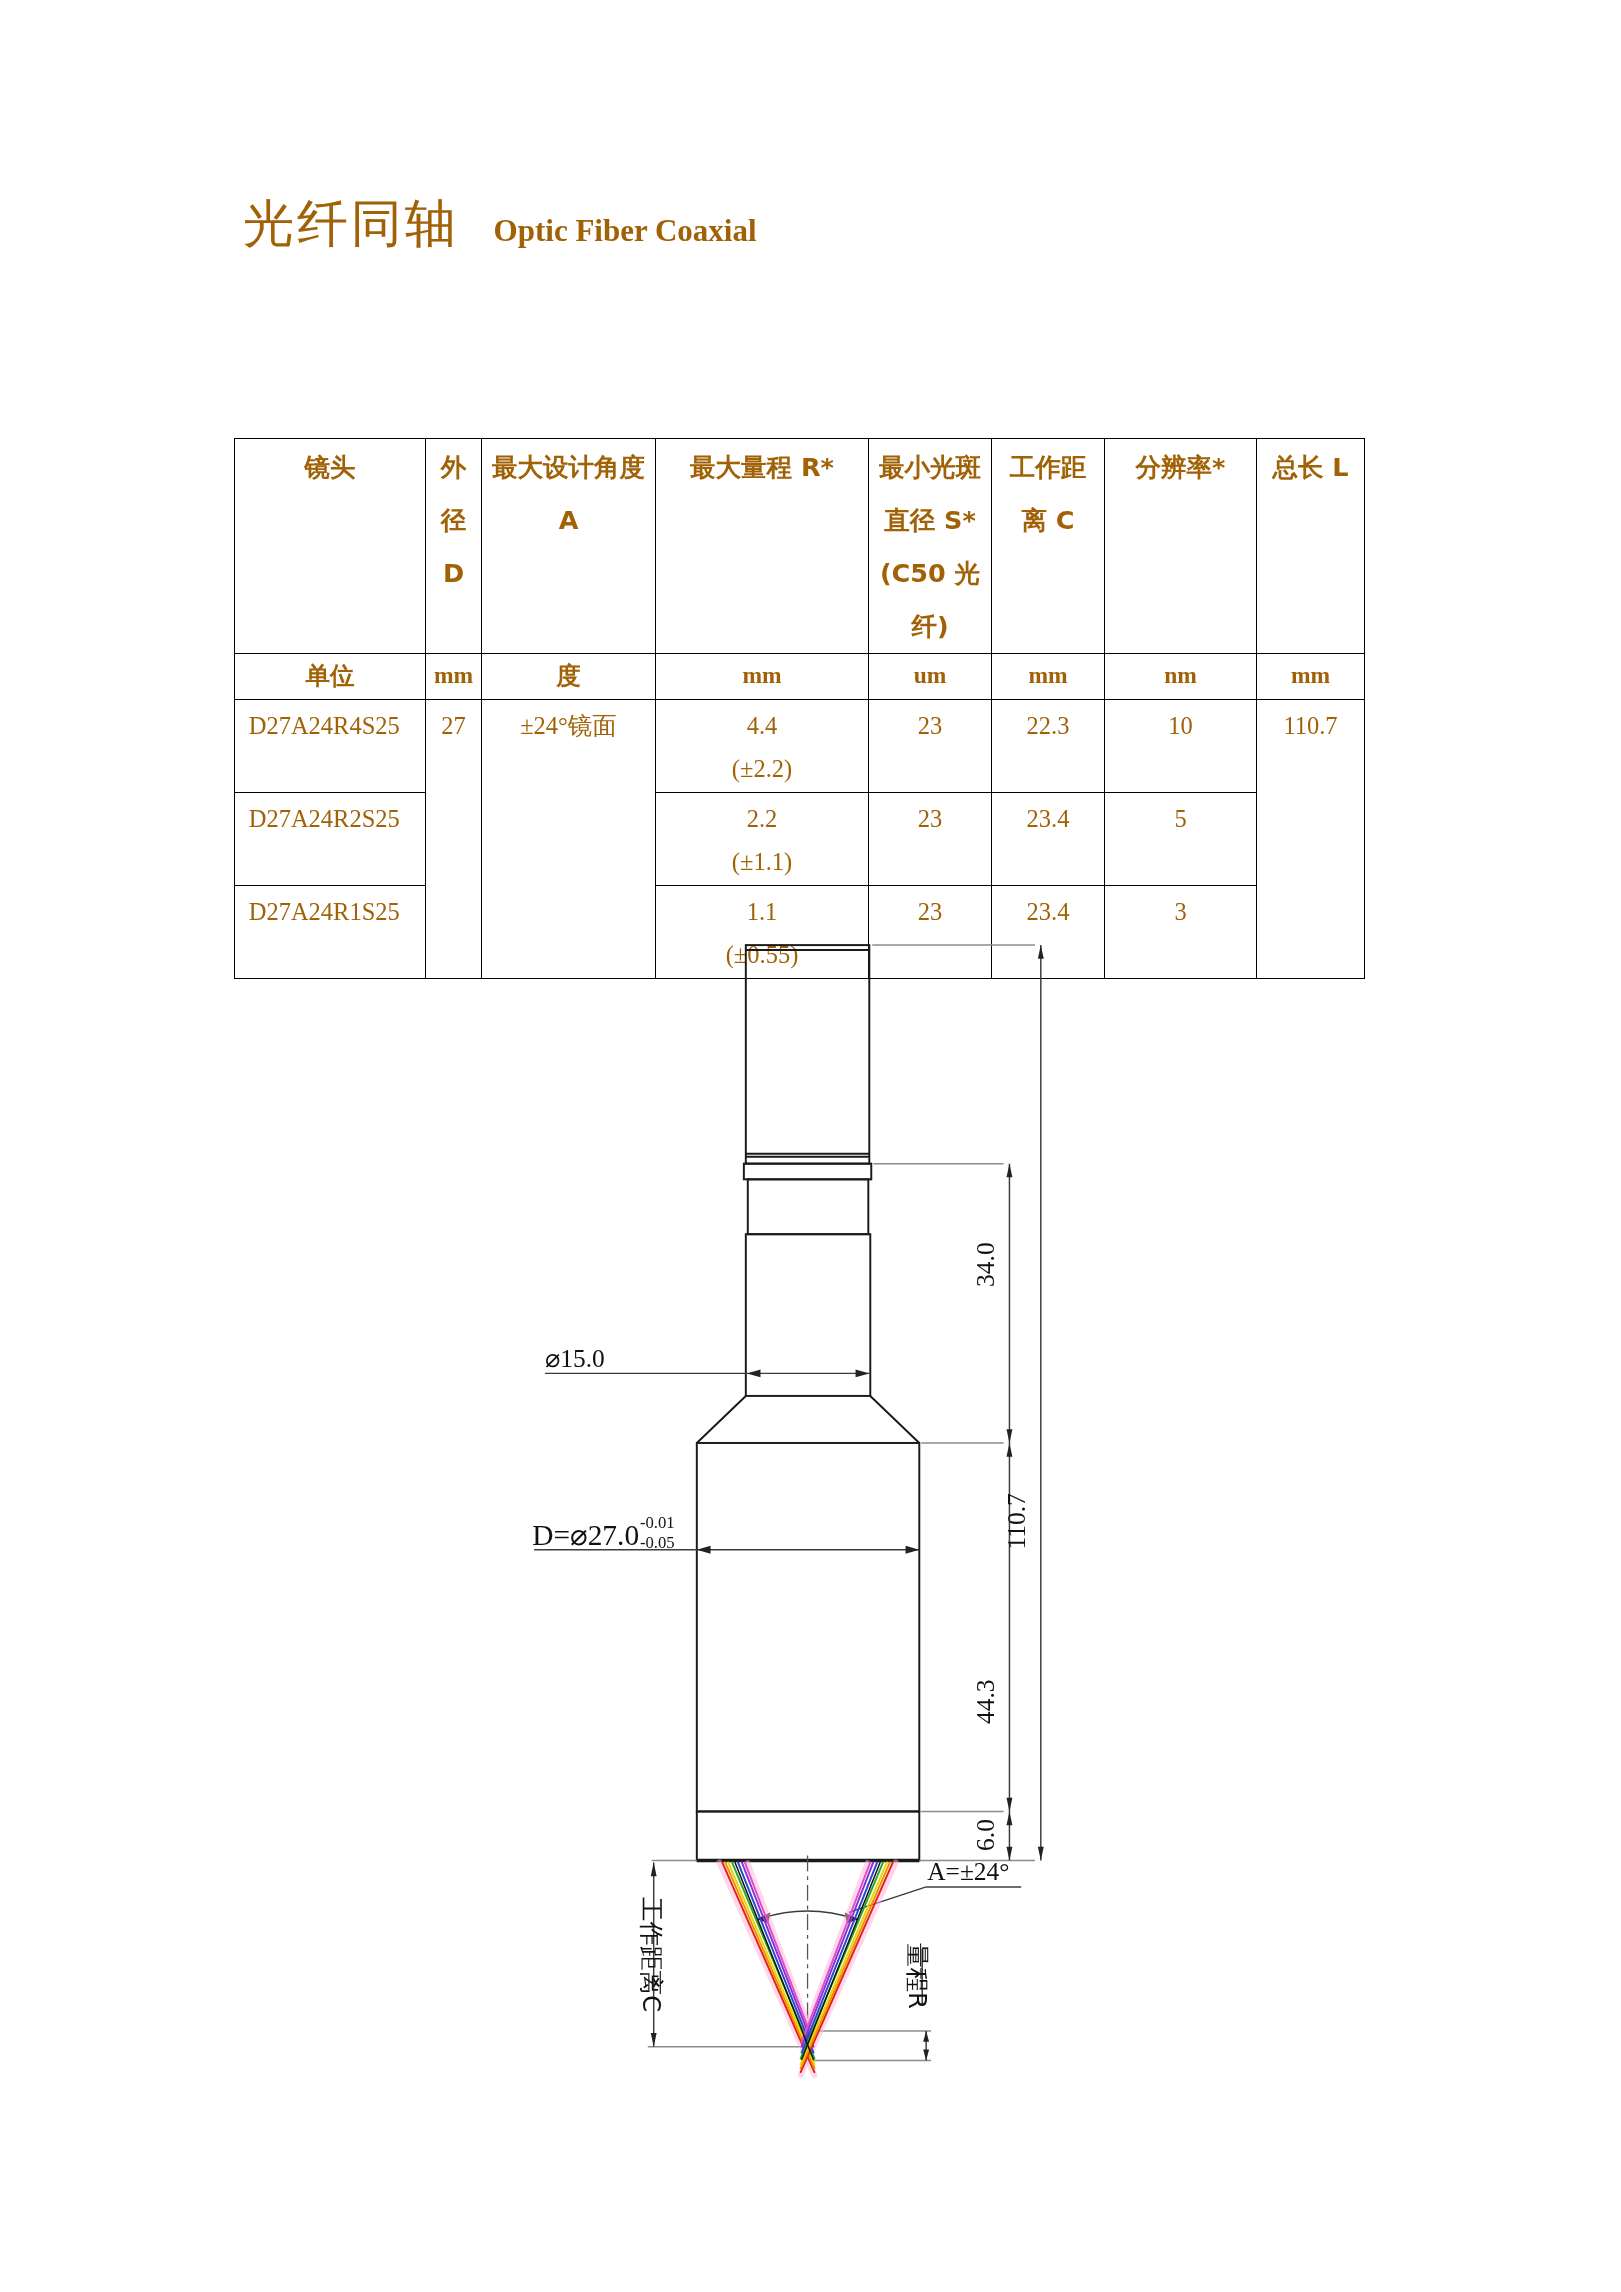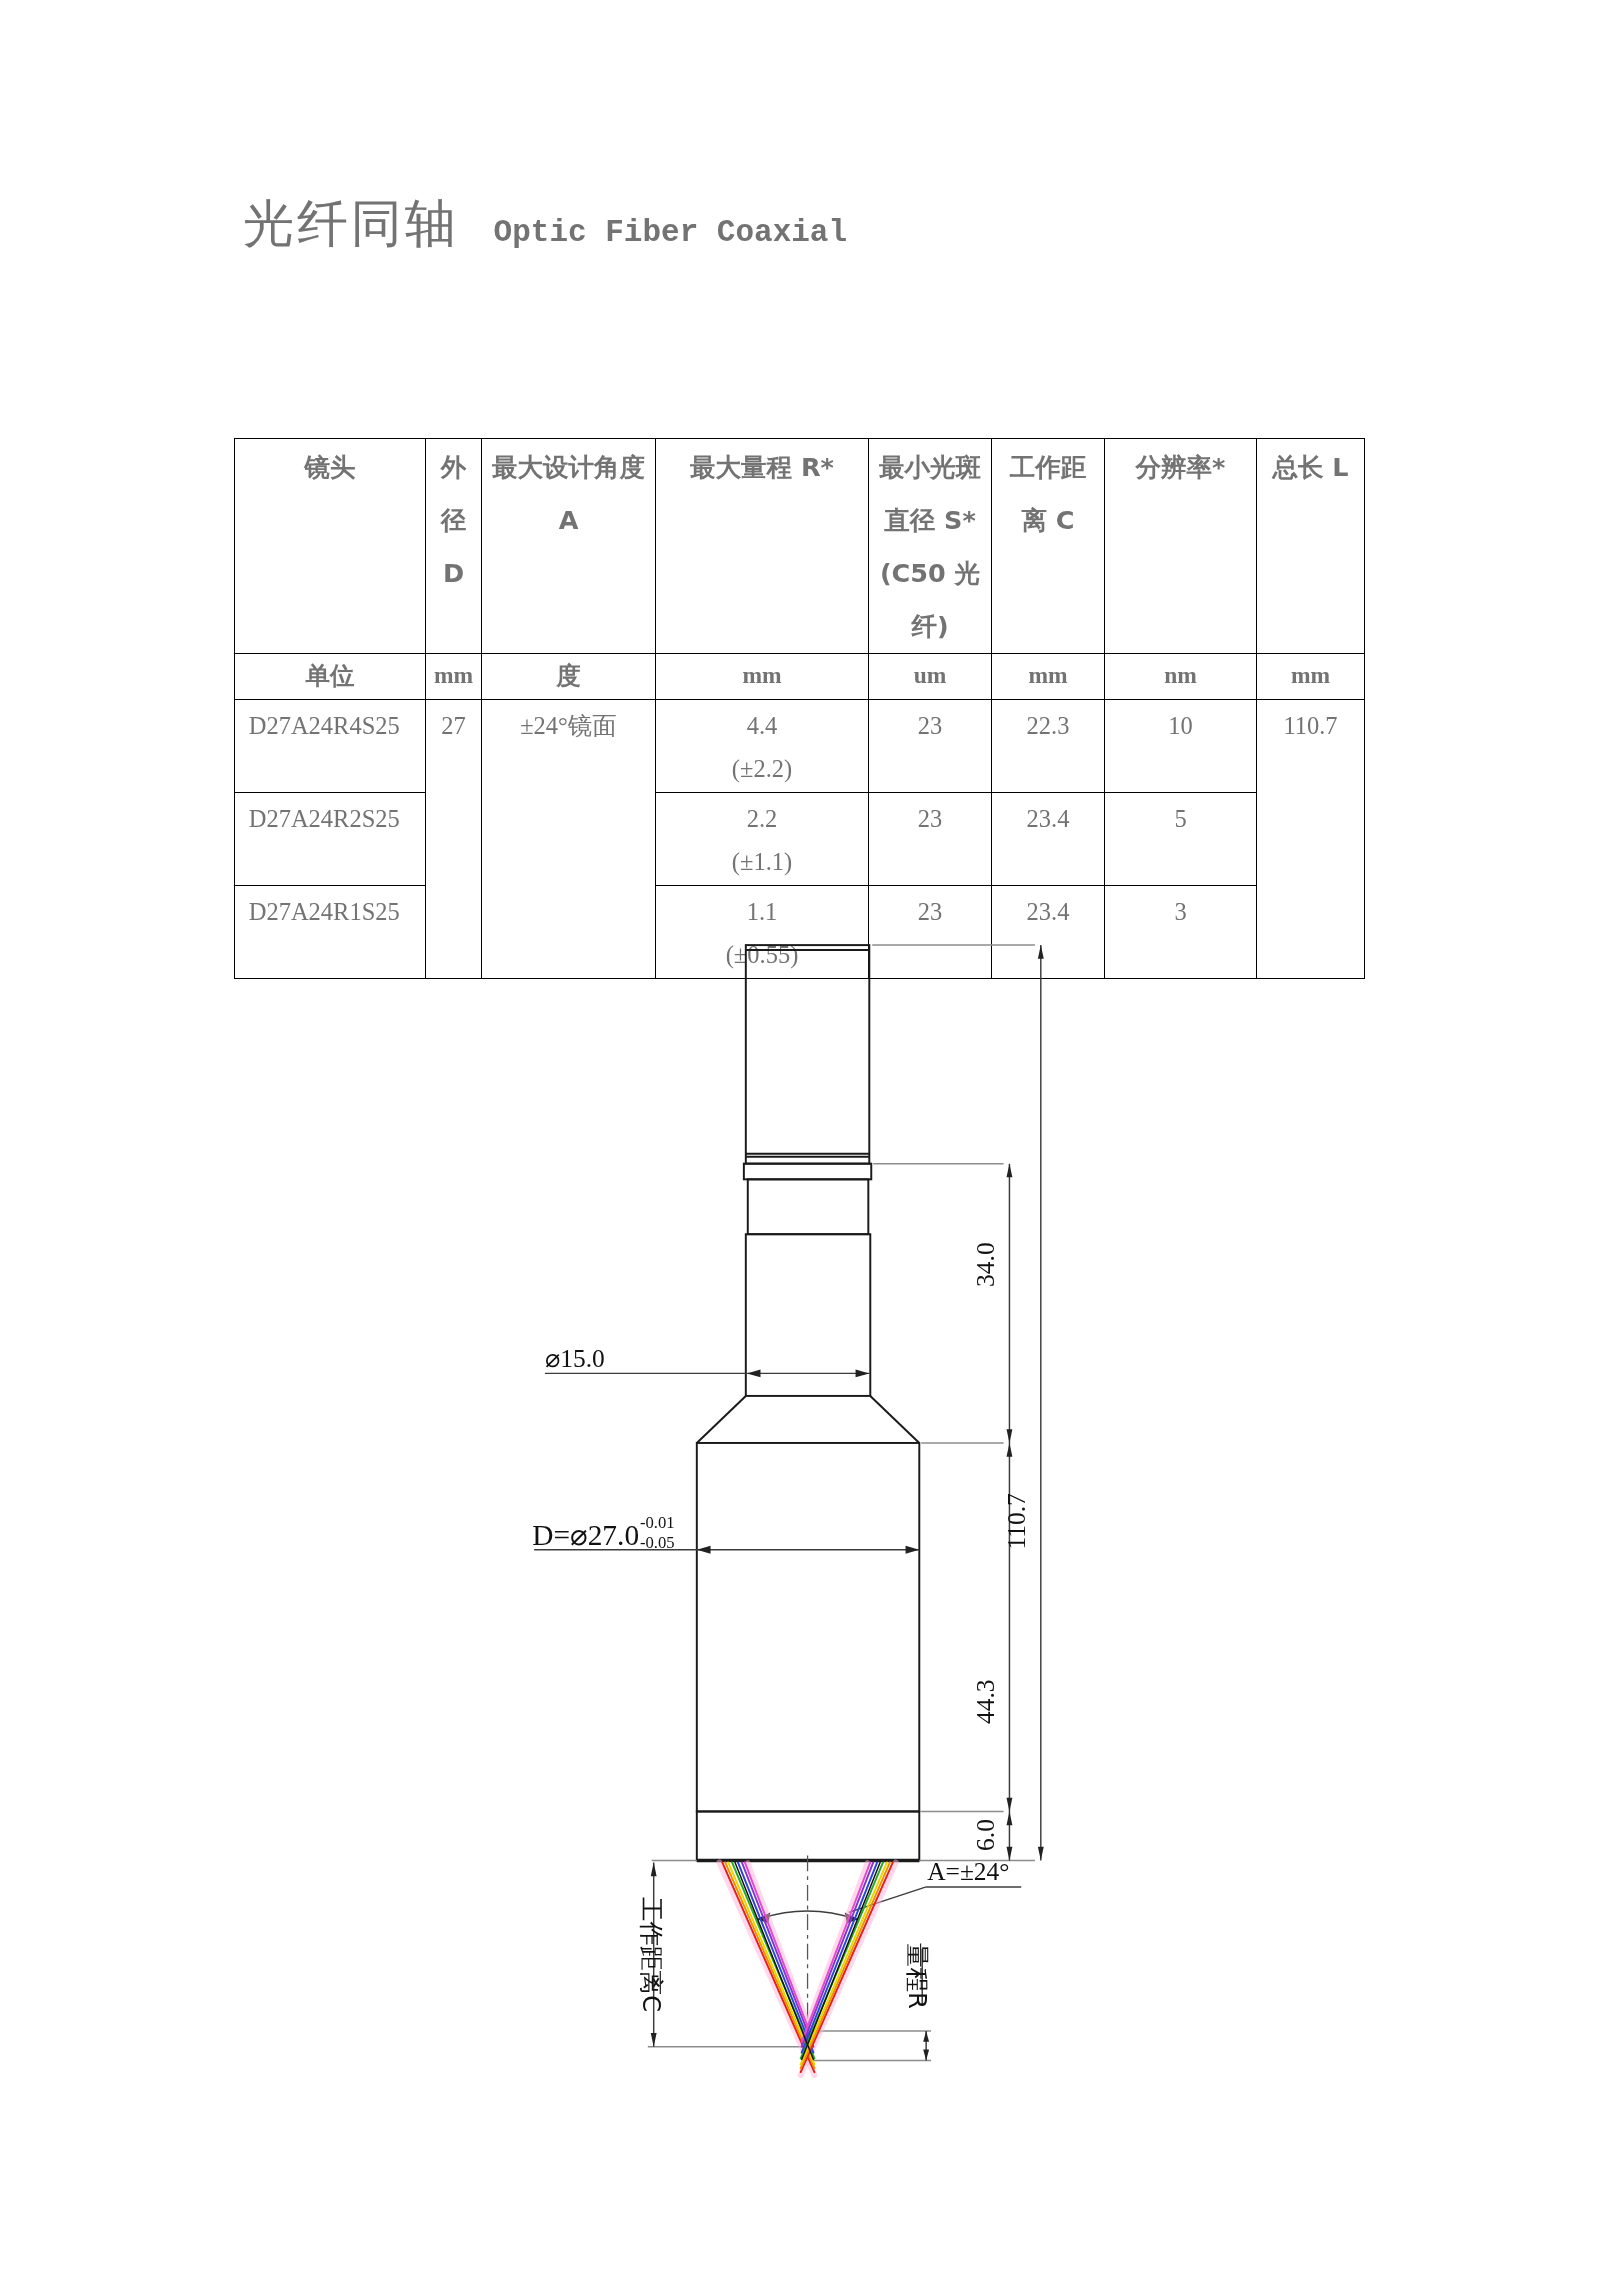--- a/index.html
+++ b/index.html
@@ -1,22 +1,22 @@
 <!DOCTYPE html>
 <html><head>
 <meta charset="utf-8">
 <style>
   html,body{margin:0;padding:0;background:#fff;}
   #page{position:relative;width:1621px;height:2293px;background:#ffffff;overflow:hidden;
-        font-family:"DejaVu Sans","Liberation Sans",sans-serif;color:#737373;}
+        font-family:"DejaVu Sans","Liberation Sans",sans-serif;color:#a16207;}
   .abs{position:absolute;}
   
   .title-row1{left:243px;top:190px;display:flex;align-items:baseline;gap:35px;}
   .t-cn1{font-size:51px;letter-spacing:2.9px;font-weight:500;}
-  .t-en1{font-family:Liberation Mono, monospace;font-weight:bold;font-size:31px;}
+  .t-en1{font-family:Liberation Serif, serif;font-weight:bold;font-size:31px;}
   .title-row2{left:243px;top:277px;font-size:49px;letter-spacing:2px;font-weight:500;}
   .title-row3{left:243px;top:384px;font-family:"Liberation Mono","DejaVu Sans Mono",monospace;
               font-weight:bold;font-size:33px;letter-spacing:1px;}
   .note{left:241px;top:890px;font-size:27.4px;font-weight:bold;letter-spacing:1px;}
   
   table.spec{position:absolute;left:234px;top:438px;width:1129px;border-collapse:collapse;
              table-layout:fixed;background:#fff;border-radius:32px;}
   table.spec th,table.spec td{border:1.6px solid #000;padding:0;vertical-align:top;
              font-weight:normal;text-align:center;overflow:hidden;}
   table.spec tr.hdr th{height:136px;font-weight:bold;font-size:25.5px;line-height:53px;padding-top:2px;}

